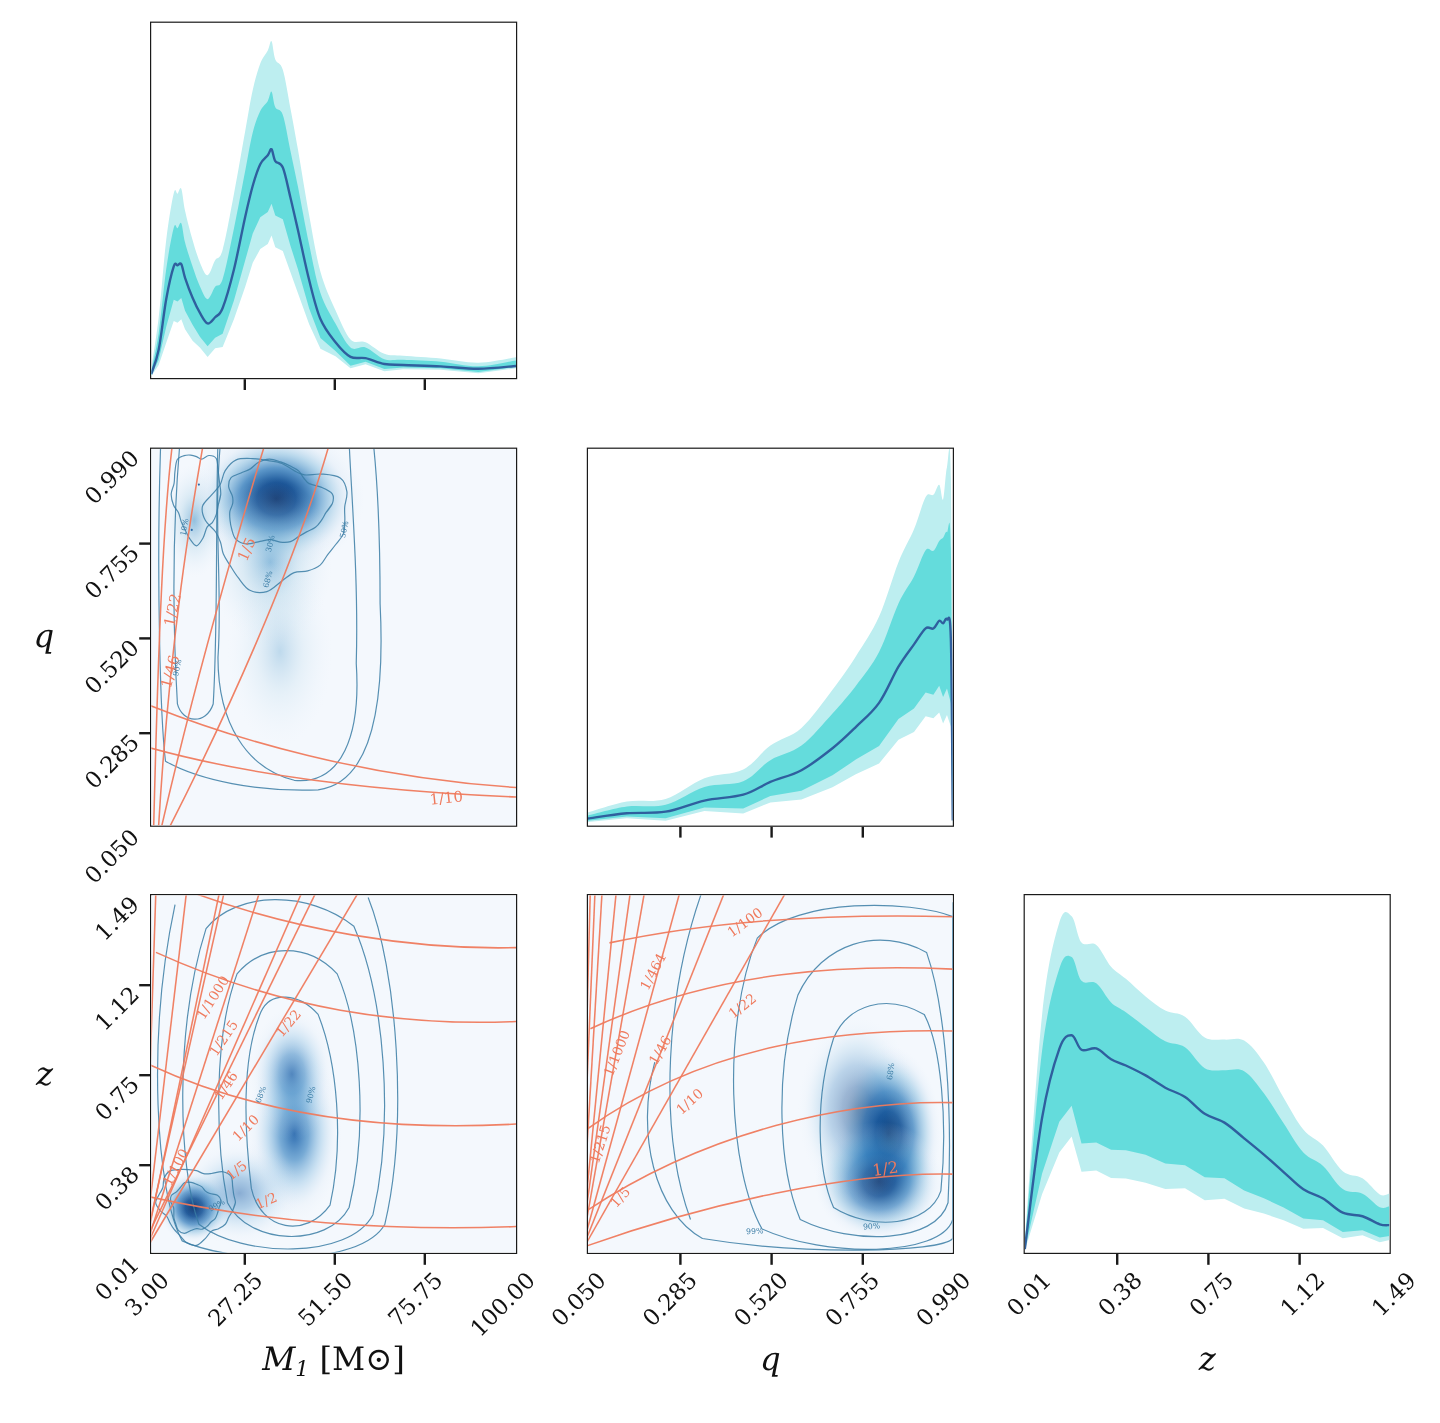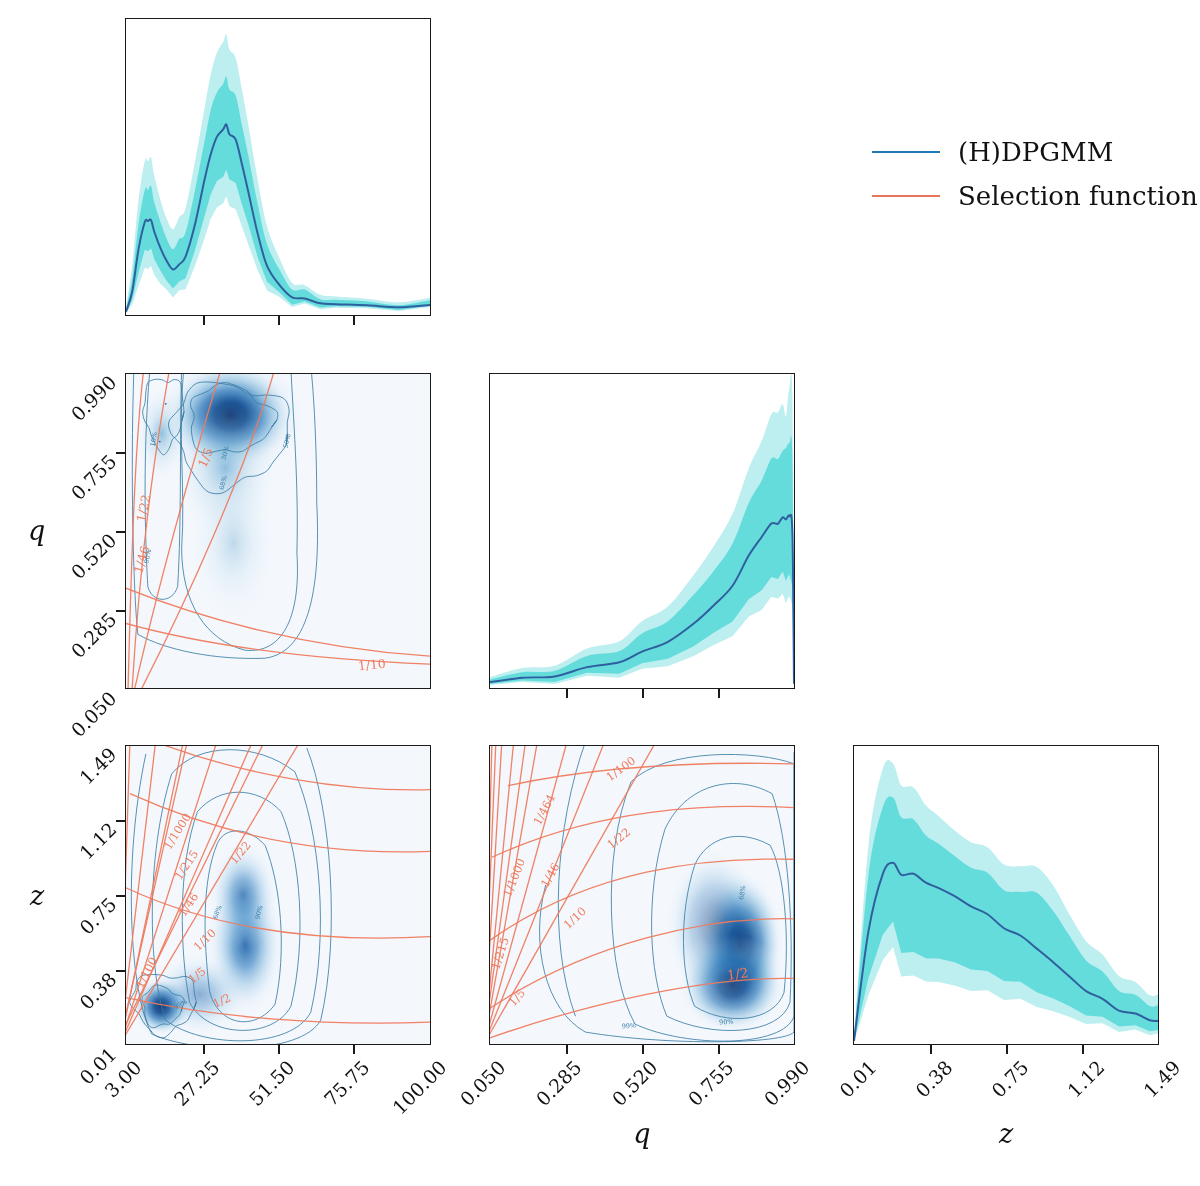--- a/index.html
+++ b/index.html
@@ -267,30 +267,23 @@
   <div class="ticklabel" style="left:546px;top:1056px;width:100px;text-align:right;">0.520</div>
   <div class="ticklabel" style="left:622px;top:1056px;width:100px;text-align:right;">0.755</div>
   <div class="ticklabel" style="left:698px;top:1056px;width:100px;text-align:right;">0.990</div>
 
   <div class="ticklabel" style="left:775px;top:1056px;width:90px;text-align:right;">0.01</div>
   <div class="ticklabel" style="left:851px;top:1056px;width:90px;text-align:right;">0.38</div>
   <div class="ticklabel" style="left:927px;top:1056px;width:90px;text-align:right;">0.75</div>
   <div class="ticklabel" style="left:1003px;top:1056px;width:90px;text-align:right;">1.12</div>
   <div class="ticklabel" style="left:1079px;top:1056px;width:90px;text-align:right;">1.49</div>
 
+  <div class="axistitle" style="left:178px;top:1118px;width:200px;">
+    <span style="font-style:italic;">M</span><span class="sub" style="font-style:italic;">1</span>&nbsp;<span style="font-style:normal;">[M⊙]</span>
+  </div>
   <div class="axistitle" style="left:592px;top:1118px;width:100px;font-style:italic;">q</div>
   <div class="axistitle" style="left:956px;top:1118px;width:100px;font-style:italic;">z</div>
 
   <div class="axname" style="left:28px;top:515px;">q</div>
   <div class="axname" style="left:30px;top:880px;">z</div>
 
-  <div class="legend" style="left:872px;top:130px;">
-    <div class="legrow">
-      <span class="legline"></span>
-      <span class="legtext">(H)DPGMM</span>
-    </div>
-    <div class="legrow">
-      <span class="legline orange"></span>
-      <span class="legtext">Selection function</span>
-    </div>
-  </div>
 
 </div>
 
 </body></html>

